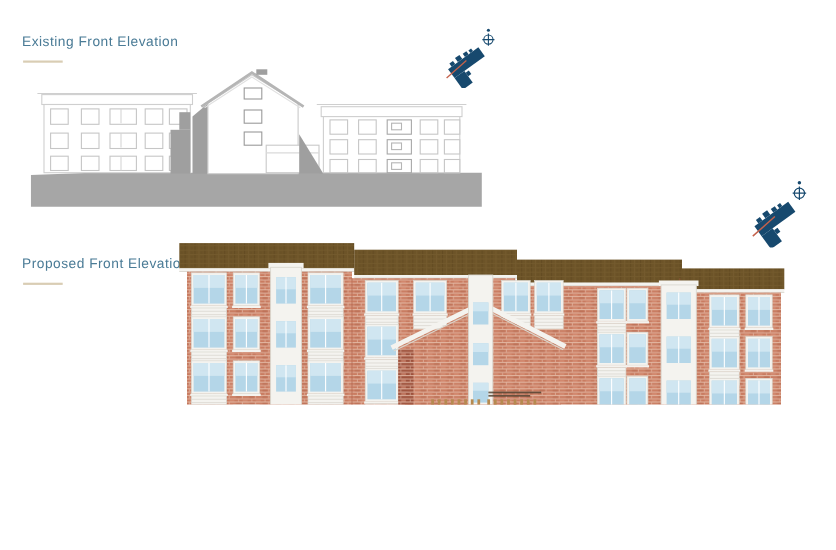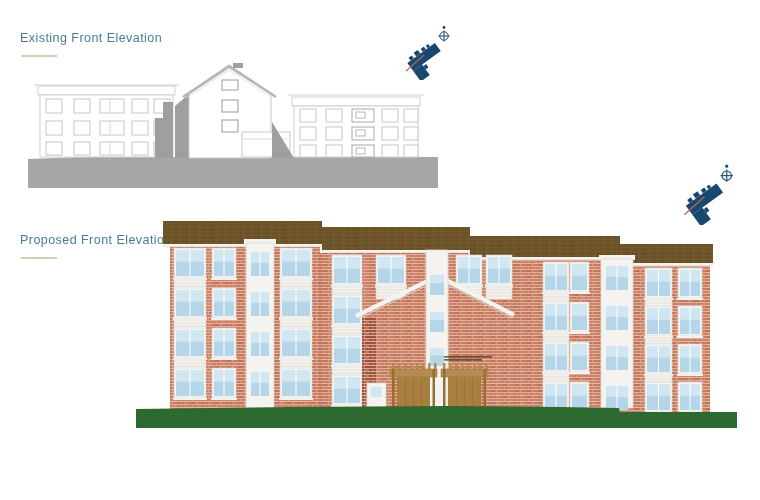--- a/index.html
+++ b/index.html
@@ -1,17 +1,17 @@
 <!DOCTYPE html>
 <html style="--teal: #4a7b96; --tan: #d9cdb4;"><head>
 <meta charset="utf-8">
 <style>
   html,body{margin:0;padding:0;background:#ffffff;}
   #canvas{
-    position:relative;width:760px;height:428px;background:#ffffff;
+    position:relative;width:760px;height:368px;background:#ffffff;
     overflow:hidden;font-family:"Liberation Sans",sans-serif;
   }
   .drawing-title{
     position:absolute;left:20px;font-size:12.5px;font-weight:400;
     letter-spacing:.45px;color:var(--teal,#4a7b96);white-space:nowrap;
   }
   #existing-title{top:31px;}
   #proposed-title{top:233px;}
   .title-underline{
     position:absolute;left:21px;width:36px;height:2px;

